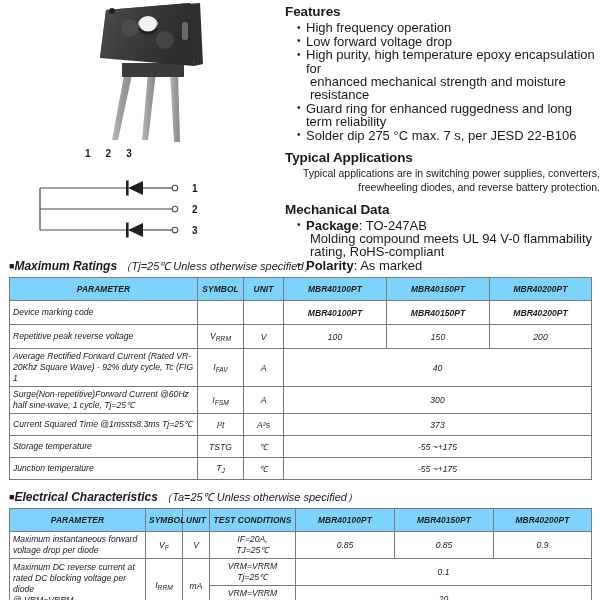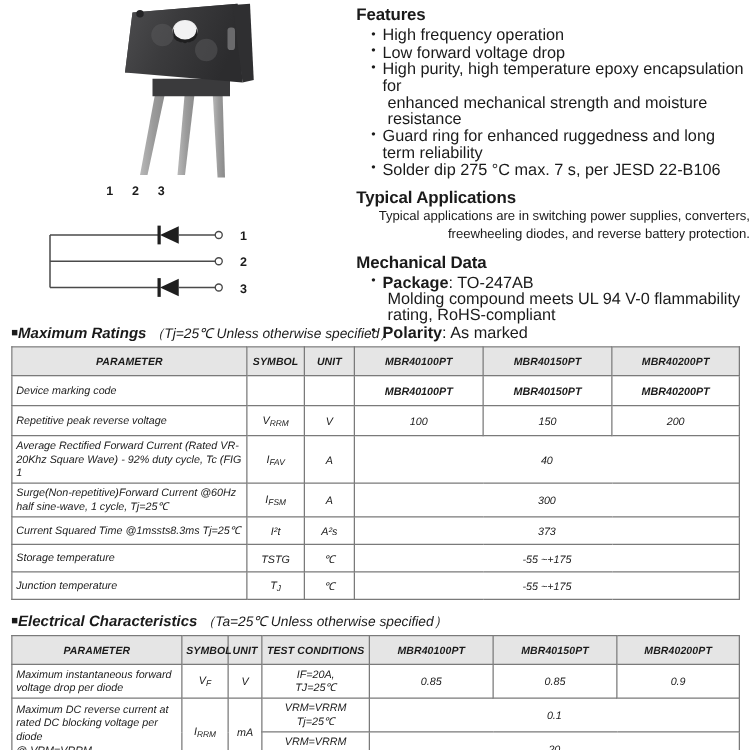--- a/index.html
+++ b/index.html
@@ -129,21 +129,21 @@
     background: #fff;
   }
   table.dt th, table.dt td {
     border: 1px solid #7a7a7a;
     font-size: 8.6px;
     padding: 2px 3px;
     vertical-align: middle;
     color: #1a1a1a;
   }
   table.dt th {
-    background: #e5e5e5;
+    background: #7dd3fc;
     font-weight: bold;
     text-align: center;
     font-size: 8.4px;
     height: 18px;
     letter-spacing: 0.1px;
   }
   td.pname {
     text-align: left;
     line-height: 11px;
     overflow: hidden;

